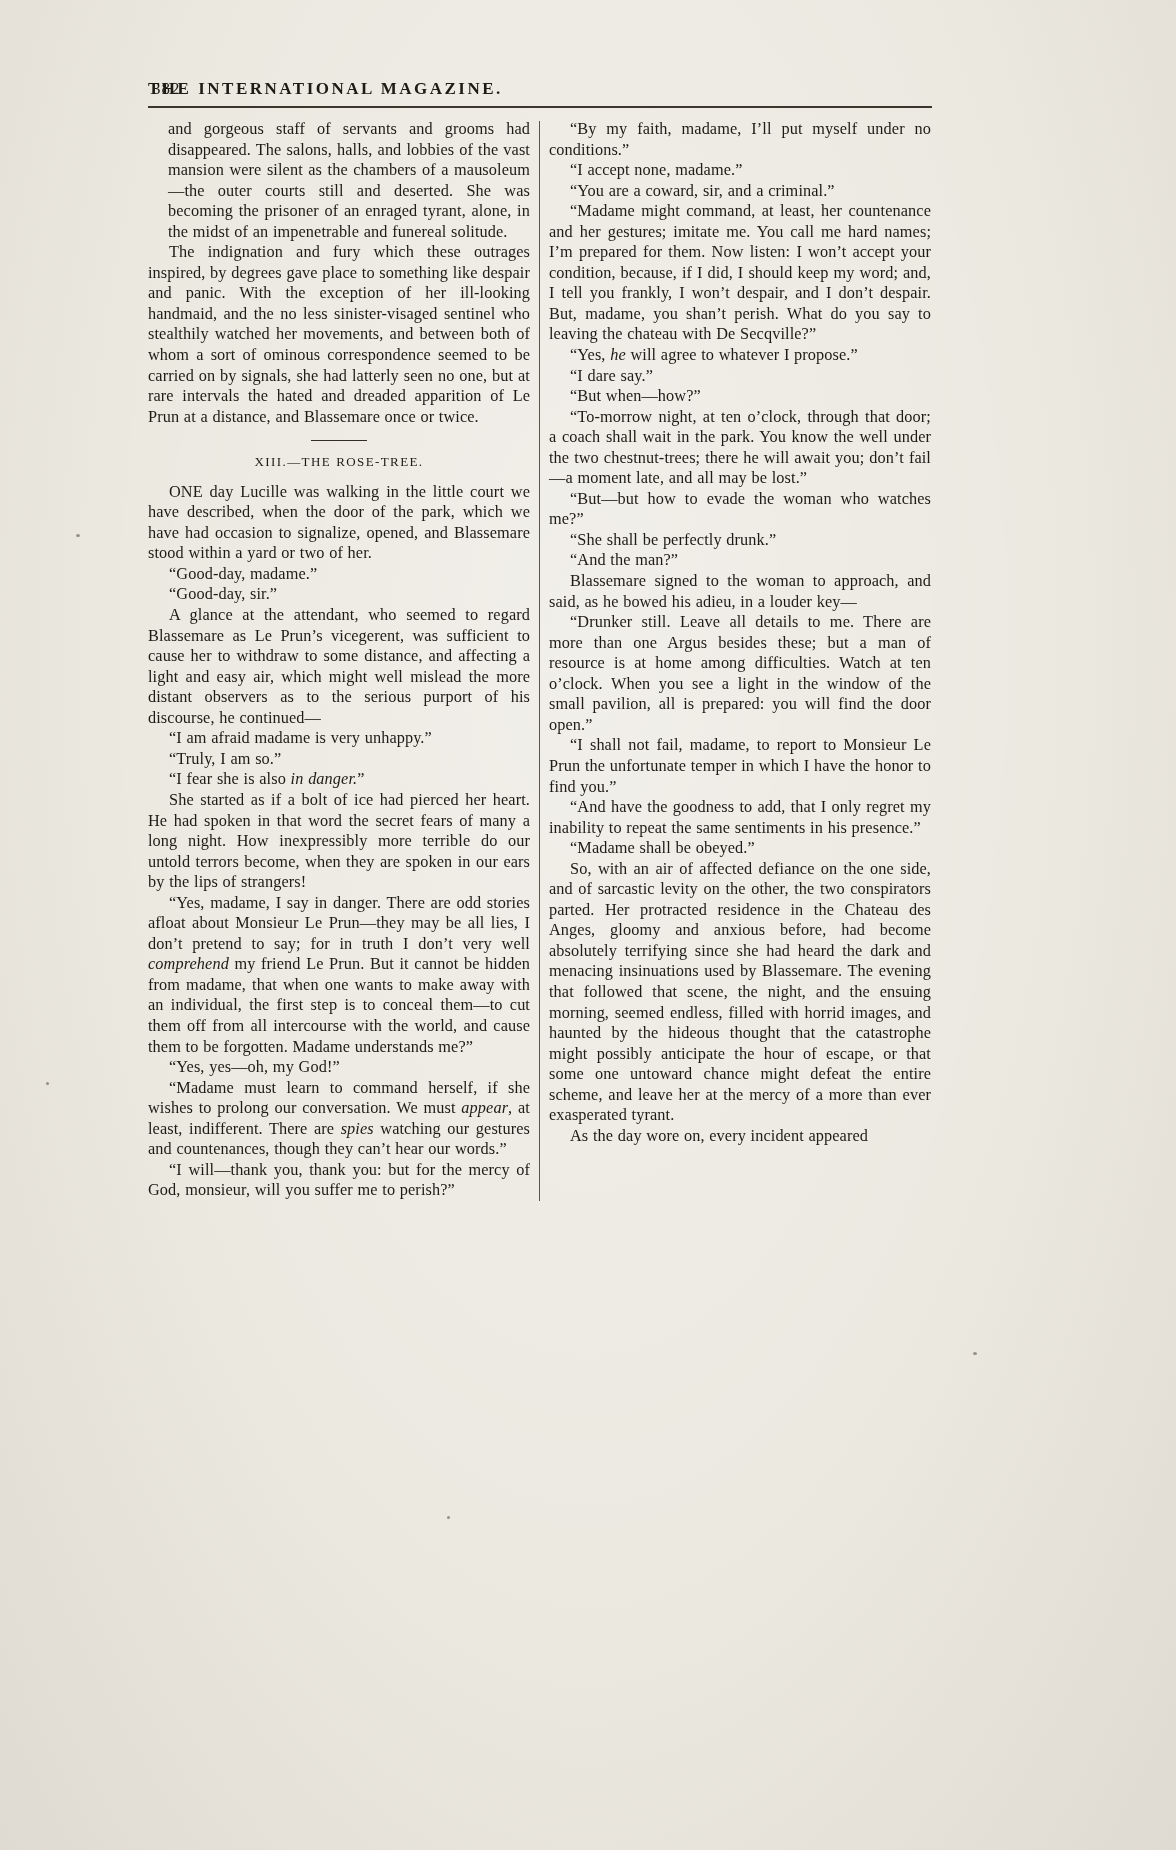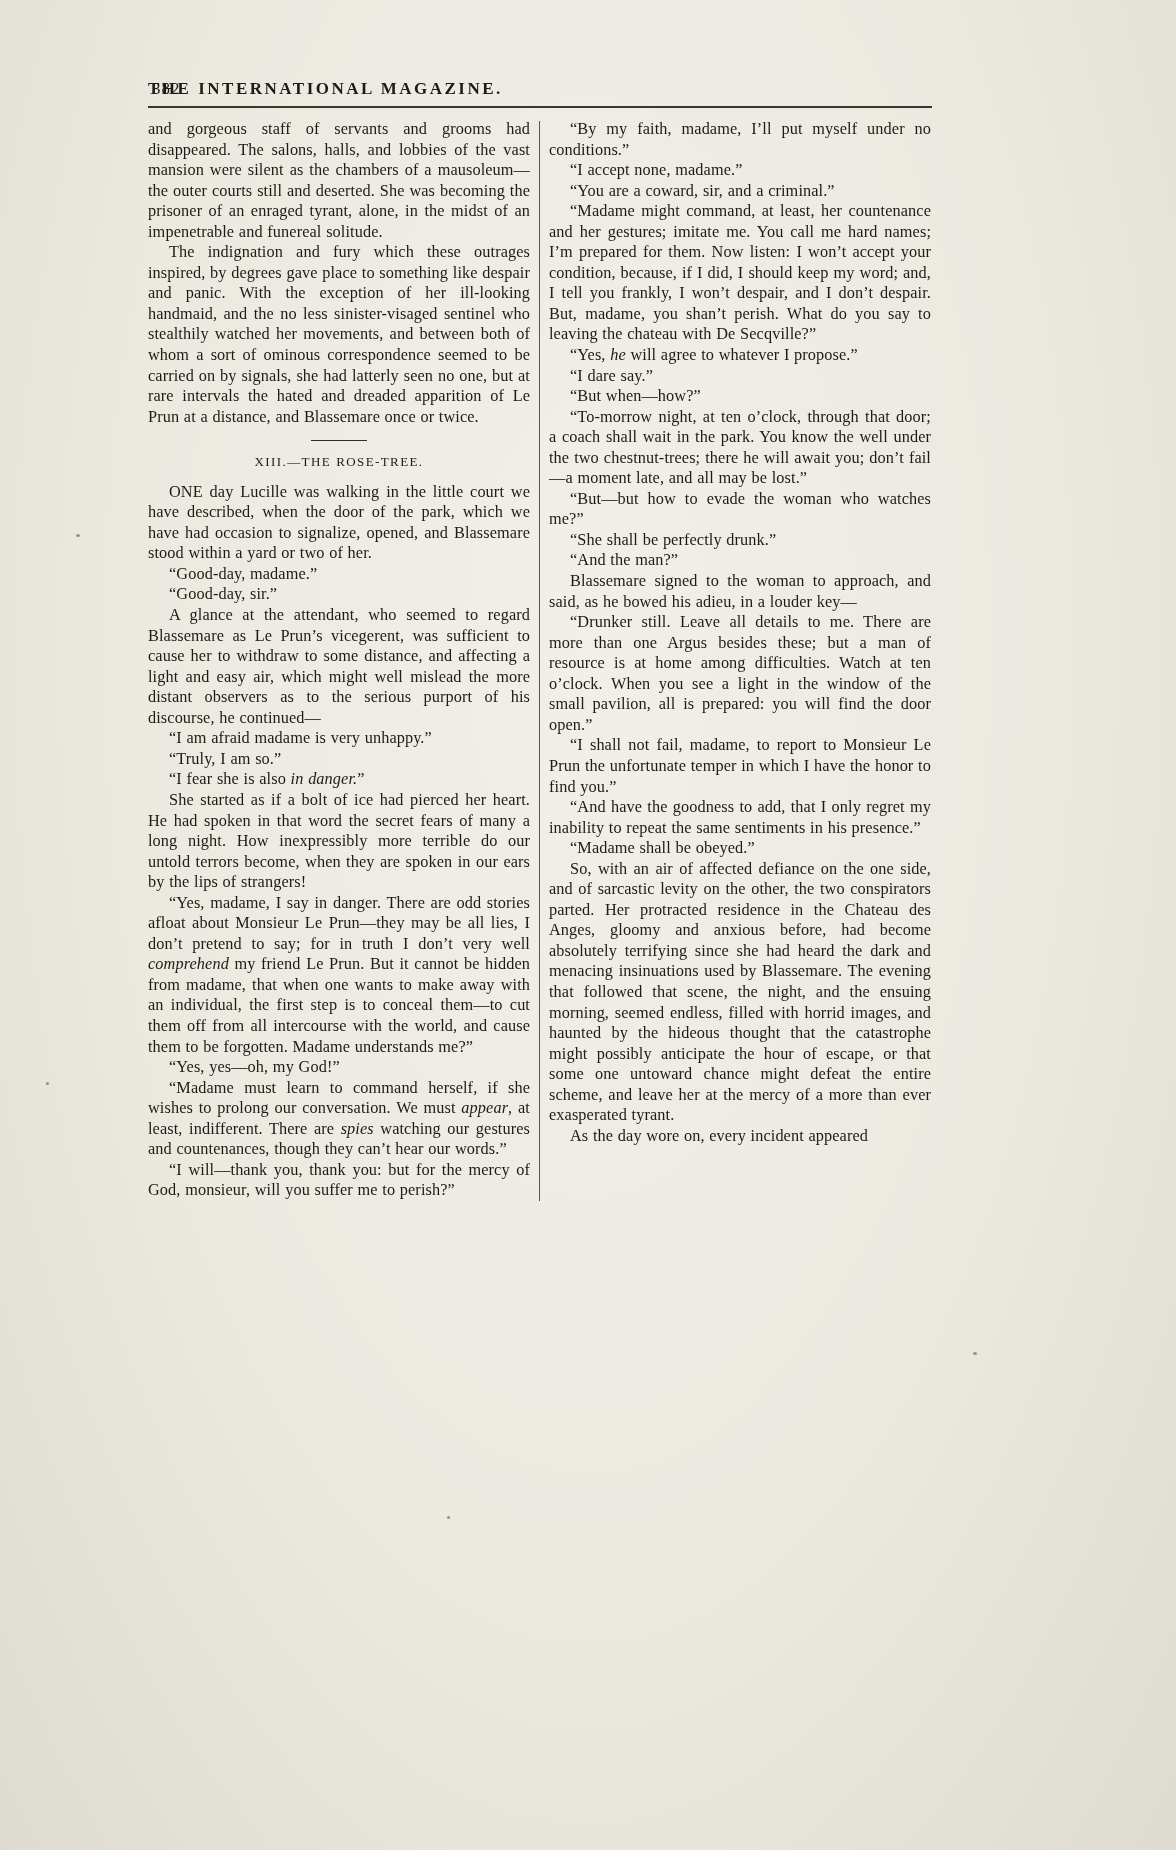--- a/index.html
+++ b/index.html
@@ -48,21 +48,21 @@
     letter-spacing: 0.1px;
     word-spacing: 0.5px;
   }
   .col-divider {
     width: 1px;
     background: rgba(32,26,16,0.72);
     margin: 2px 9px 0 9px;
   }
 
   p.para { margin: 0; text-indent: 21px; }
-  p.noindent { text-indent: 0; }
+  p.noindent { text-indent: 0; margin-left: 20px; }
   em { font-style: italic; }
 
   .section-rule {
     width: 56px;
     border-top: 1.5px solid rgba(30,24,14,0.9);
     margin: 13px auto 11px auto;
   }
   .section-heading {
     font-size: 13px;
     font-weight: 400;

